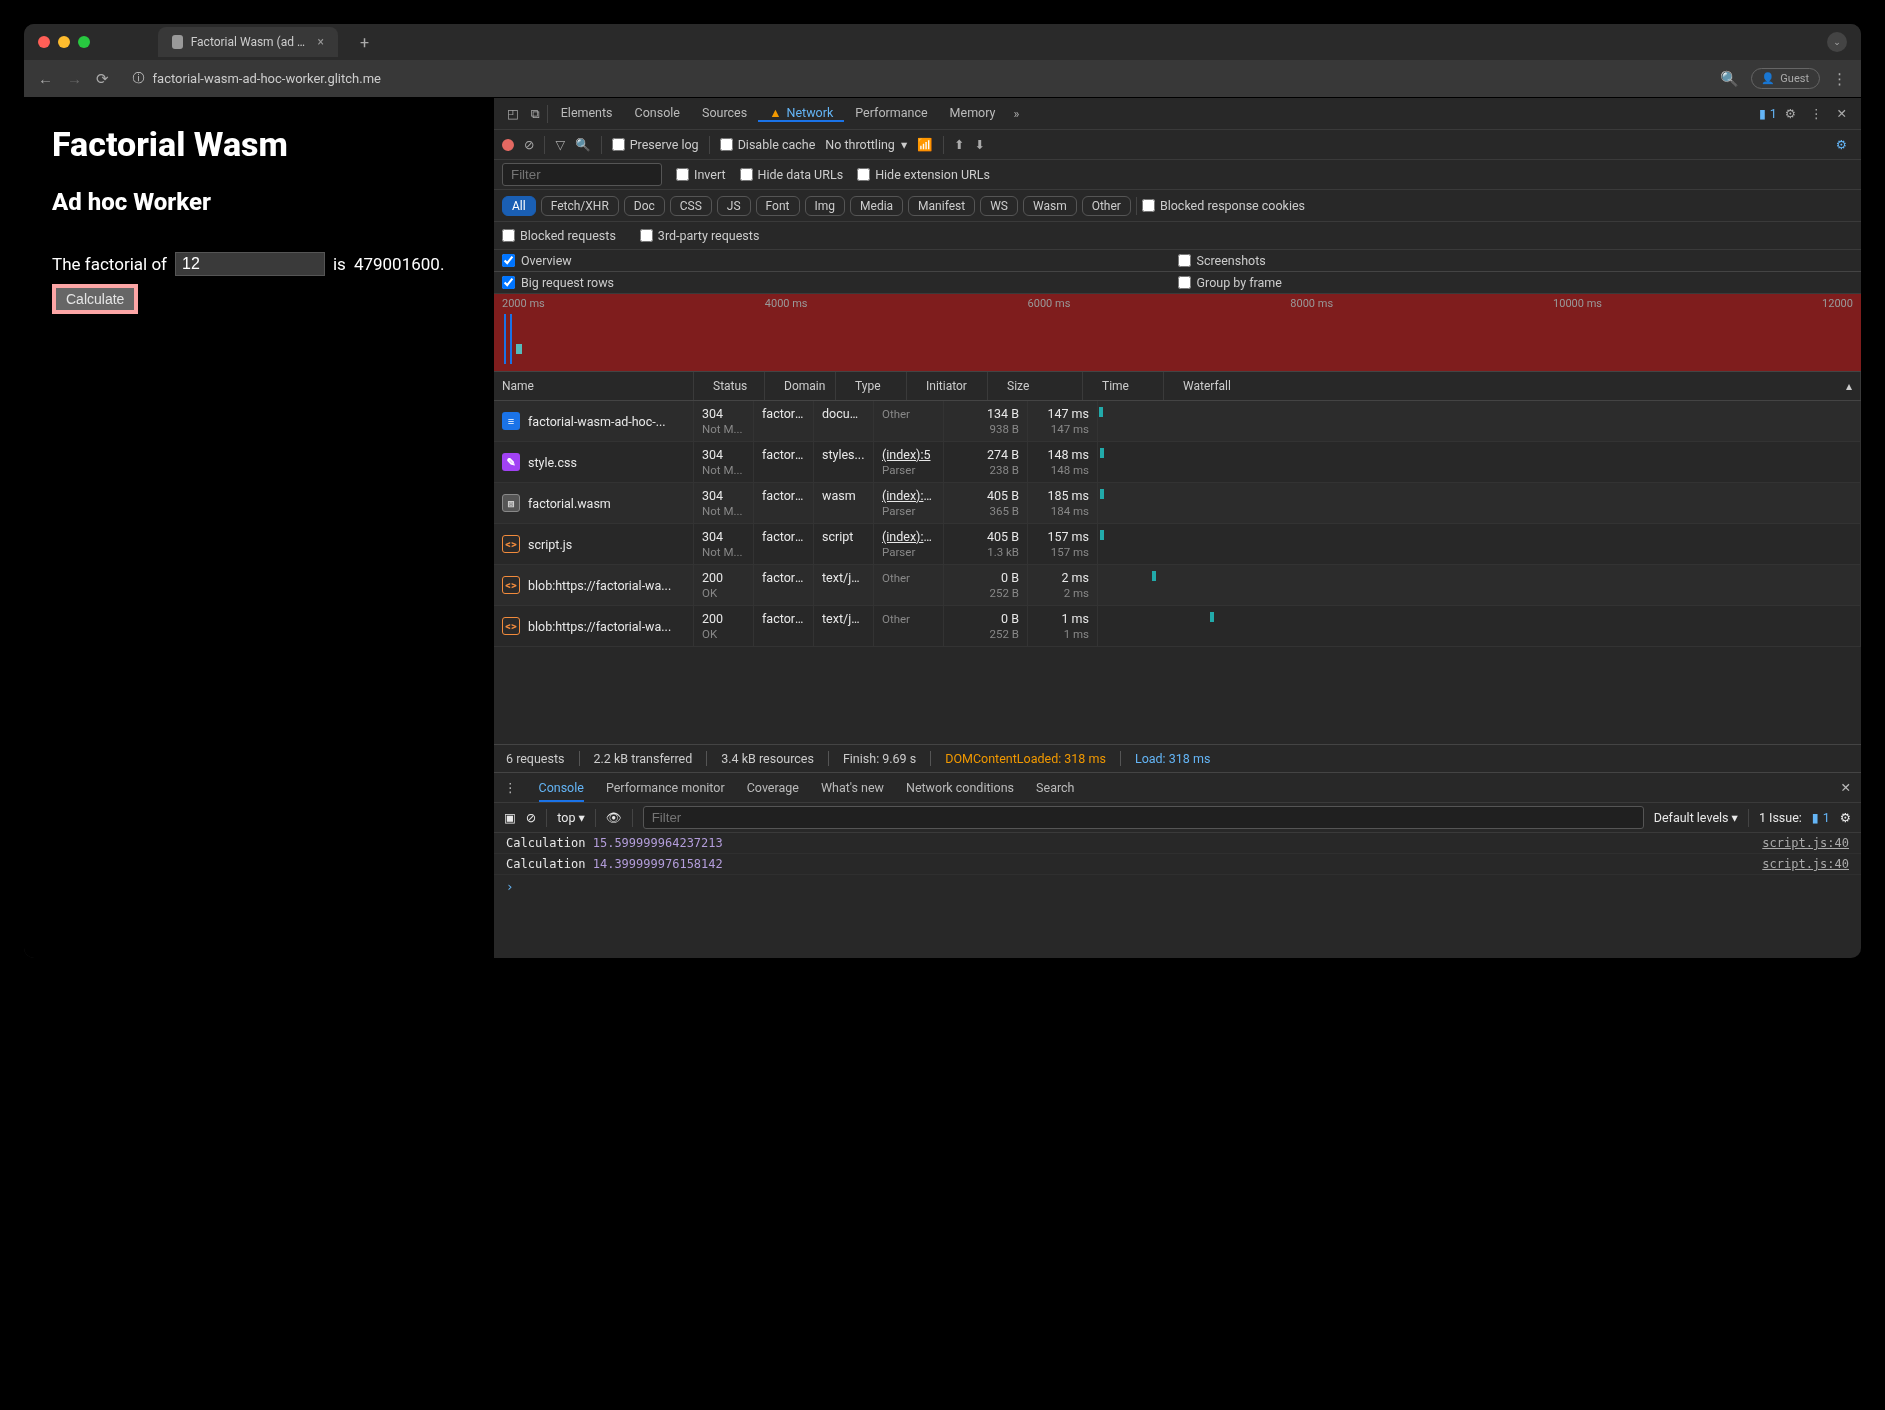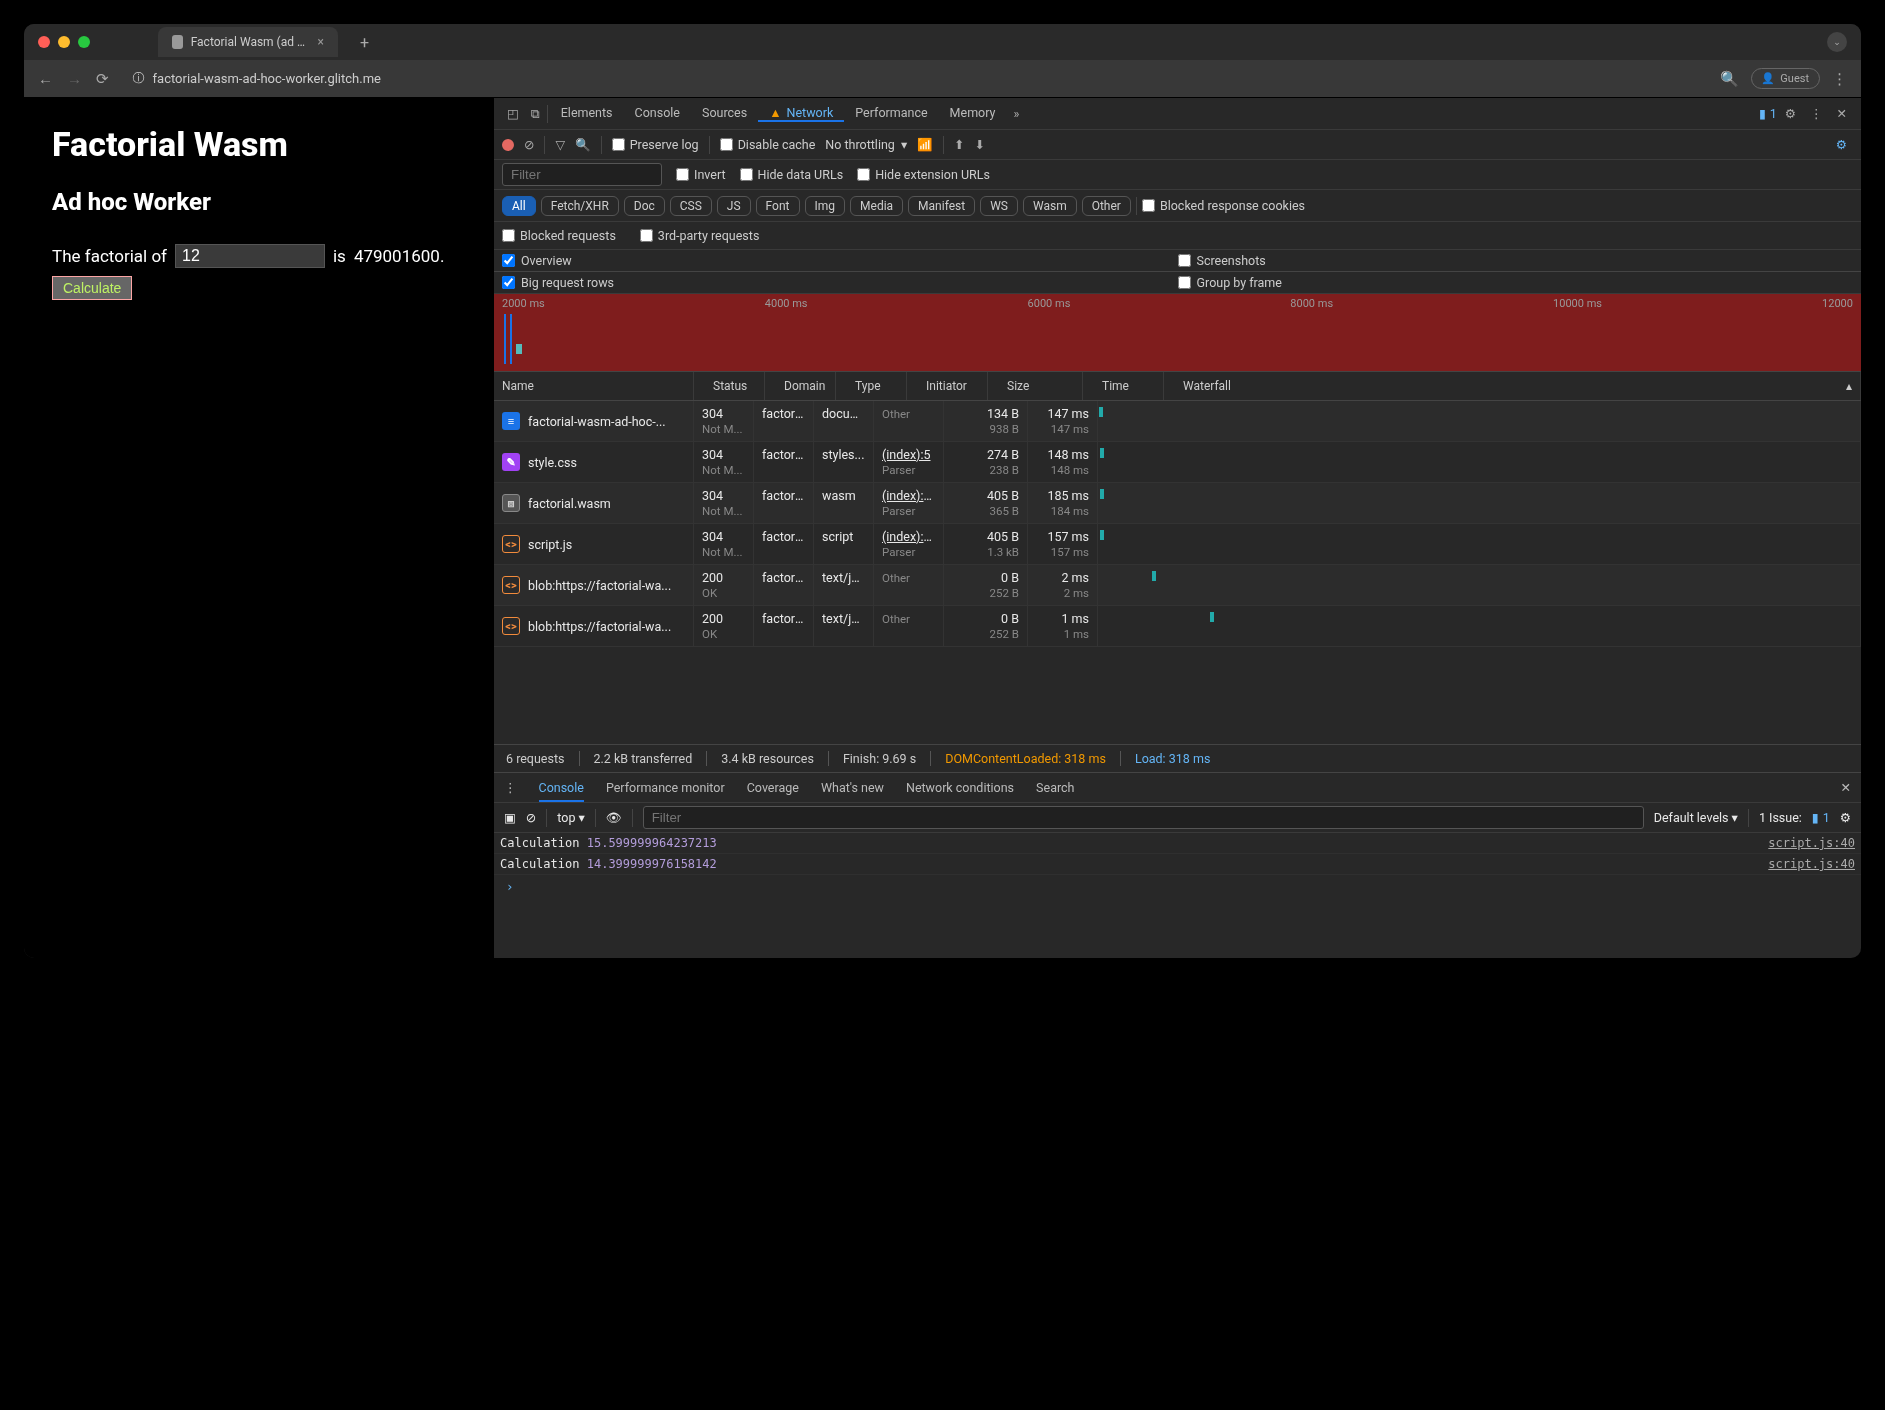--- a/index.html
+++ b/index.html
@@ -19,24 +19,24 @@
 .menu-dots-right { margin-left: auto; width: 20px; height: 20px; background: #444; border-radius: 50%; display: flex; align-items: center; justify-content: center; color: #aaa; font-size: 9px; }
 .toolbar { height: 38px; background: #383838; display: flex; align-items: center; padding: 0 14px; gap: 14px; border-bottom: 1px solid #000; }
 .tb-icon { color: #aaa; font-size: 15px; }
 .urlbar { flex: 1; display: flex; align-items: center; gap: 8px; padding: 0 10px; color: #ccc; font-size: 13px; }
 .urlbar .lock { font-size: 12px; }
 .tb-right { display: flex; gap: 12px; align-items: center; }
 .guest-pill { border: 1px solid #666; border-radius: 14px; padding: 3px 10px; font-size: 11px; color: #aaa; display: flex; gap: 5px; align-items: center; }
 .main { display: flex; height: 860px; background: #000; }
 .page { width: 470px; padding: 26px 28px; color: #fff; }
 .page h1 { font-size: 34px; font-weight: 800; margin-bottom: 24px; }
-.page h2 { font-size: 24px; font-weight: 800; margin-bottom: 28px; }
+.page h2 { font-size: 24px; font-weight: 800; margin-bottom: 36px; }
 .factrow { font-size: 17px; display: flex; align-items: center; gap: 8px; flex-wrap: wrap; }
 .num-input { background: #3a3a3a; border: 1px solid #555; padding: 2px 6px; color: #fff; width: 150px; font-size: 16px; }
-.calc-btn { margin-top: 8px; background: #666; border: 1px solid #fca5a5; padding: 3px 10px; color: #bef264; font-size: 14px; cursor: pointer; }
+.calc-btn { margin-top: 8px; background: #666; border: 4px solid #fca5a5; padding: 3px 10px; color: #e5e5e5; font-size: 14px; cursor: pointer; }
 .devtools { flex: 1; background: #282828; display: flex; flex-direction: column; font-size: 12.5px; }
 .dt-tabs { display: flex; align-items: center; height: 32px; border-bottom: 1px solid #3a3a3a; padding: 0 8px; gap: 2px; }
 .dt-tabs .tool-icon { padding: 0 5px; color: #aaa; }
 .dt-tab { padding: 0 11px; height: 100%; display: flex; align-items: center; gap: 5px; color: #bbb; cursor: pointer; }
 .dt-tab.active { color: #64b5f6; border-bottom: 2px solid #1a73e8; }
 .dt-tab.active .warn { color: #f29900; }
 .dt-tabs .spacer { flex: 1; }
 .dt-right-icon { color: #aaa; padding: 0 6px; }
 .dt-right-icon.blue { color: #64b5f6; }
 .badge-issue { display: flex; gap: 4px; align-items: center; color: #64b5f6; }
@@ -84,21 +84,21 @@
 .dcl { color: #f29900; }
 .load { color: #64b5f6; }
 .console-panel { border-top: 1px solid #444; }
 .cp-tabs { display: flex; align-items: center; height: 30px; padding: 0 10px; gap: 22px; color: #bbb; border-bottom: 1px solid #3a3a3a; }
 .cp-tabs .tab-item { cursor: pointer; }
 .cp-tabs .tab-item.active { color: #64b5f6; border-bottom: 2px solid #1a73e8; padding-bottom: 5px; margin-bottom: -6px; }
 .cp-tabs .fill { flex: 1; }
 .cp-toolbar { display: flex; align-items: center; height: 30px; padding: 0 10px; gap: 10px; border-bottom: 1px solid #3a3a3a; }
 .cp-toolbar .filter-input { flex: 1; }
 .console-log { font-family: Menlo, monospace; font-size: 12px; }
-.log-line { display: flex; padding: 3px 6px; border-bottom: 1px solid #2f2f2f; }
+.log-line { display: flex; padding: 3px 12px; border-bottom: 1px solid #2f2f2f; }
 .log-msg { flex: 1; }
 .log-msg .purple { color: #b39ddb; }
 .log-src { color: #aaa; text-decoration: underline; }
 .prompt-line { padding: 4px 12px; color: #64b5f6; font-family: Menlo, monospace; }
 </style>
 </head>
 <body>
 
 <div class="window">
   <div class="titlebar">

